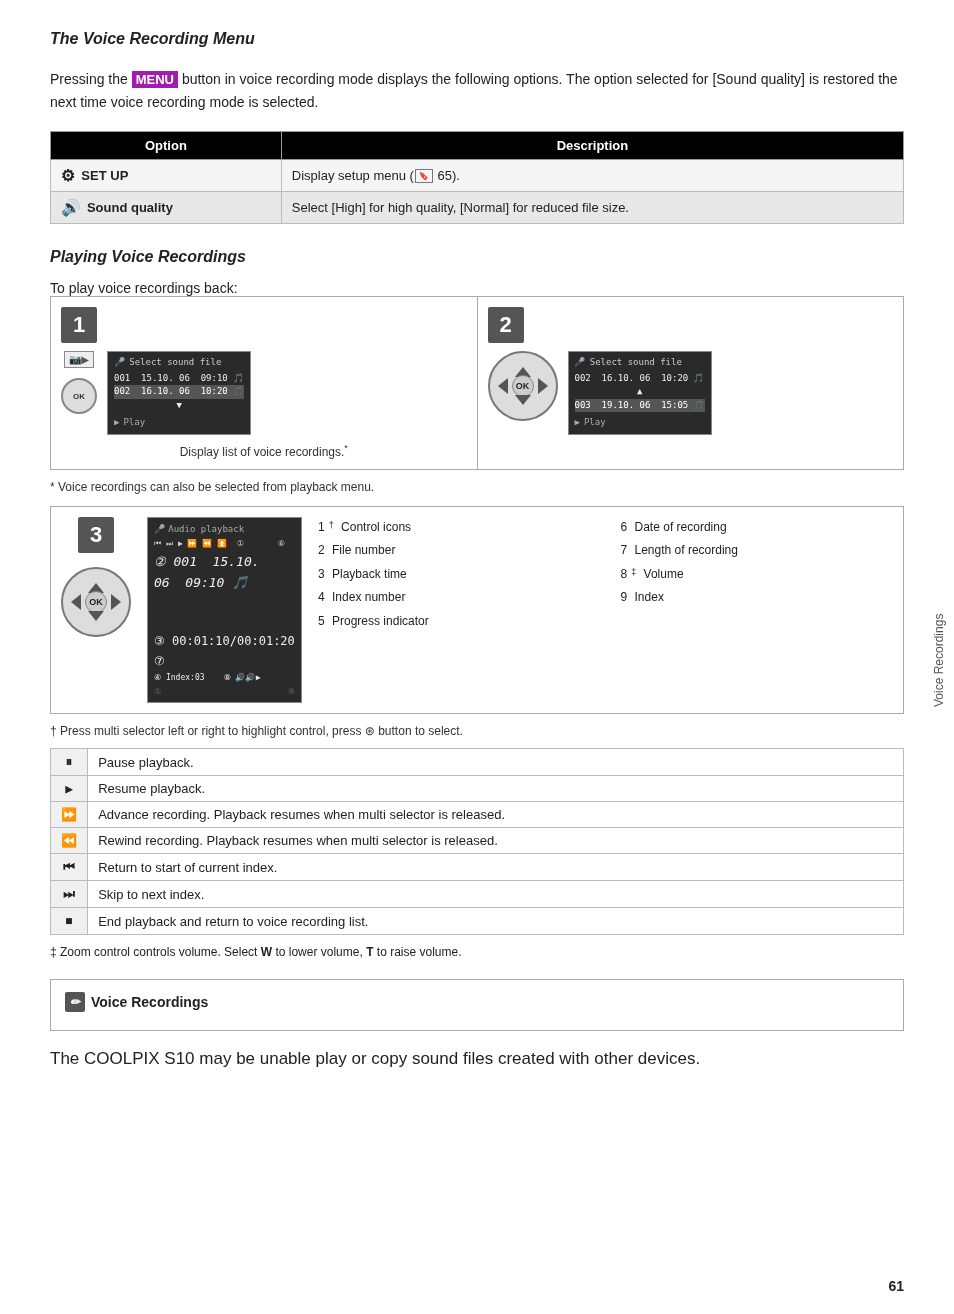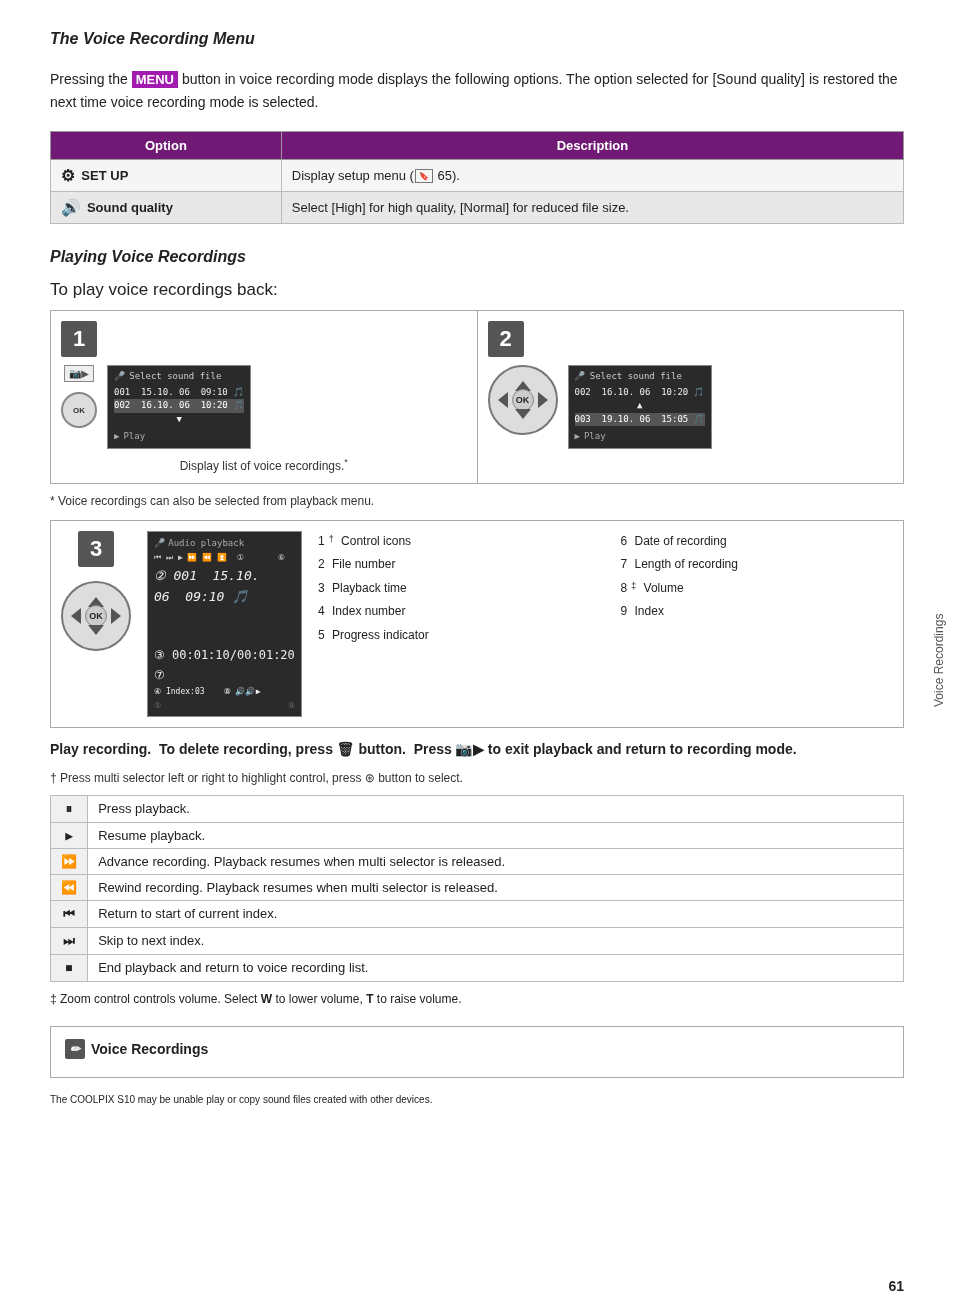--- a/index.html
+++ b/index.html
@@ -28,21 +28,21 @@
     }
 
     
     .options-table {
       width: 100%;
       border-collapse: collapse;
       margin-bottom: 24px;
       border: 1px solid #aaa;
     }
     .options-table th {
-      background: #701a75;
+      background: #000000;
       color: #fff;
       padding: 6px 12px;
       text-align: center;
       font-size: 13px;
       border: 1px solid #999;
     }
     .options-table td {
       padding: 6px 10px;
       border: 1px solid #bbb;
       font-size: 13px;
@@ -57,21 +57,21 @@
       display: flex;
       align-items: center;
       gap: 6px;
     }
     .option-icon {
       font-size: 16px;
     }
 
     
     .playing-section { margin-bottom: 14px; }
-    .playing-subtitle { font-size: 17px; margin-bottom: 10px; }
+    .playing-subtitle { font-size: 14px; margin-bottom: 0; }
 
     
     .steps-row {
       display: flex;
       gap: 0;
       border: 1px solid #aaa;
       margin-bottom: 10px;
     }
     .step-box {
       flex: 1;
@@ -266,21 +266,21 @@
       font-style: italic;
       font-weight: bold;
       border-radius: 2px;
     }
     .note-text {
       font-size: 13px;
       line-height: 1.6;
     }
 
     .final-text {
-      font-size: 10px;
+      font-size: 17px;
       line-height: 1.6;
       margin-bottom: 10px;
     }
 
     
     .page-number {
       position: absolute;
       bottom: 20px;
       right: 50px;
       font-size: 14px;
@@ -567,31 +567,28 @@
         <span class="item-num">9</span>
         <span>&nbsp;Index</span>
       </div>
       <div class="numbered-item">
         <span class="item-num">5</span>
         <span>&nbsp;Progress indicator</span>
       </div>
     </div>
   </div>
 
-  <div class="play-desc">
-    Play recording. &nbsp;To delete recording, press 🗑 button. &nbsp;Press 📷▶ to exit playback and return to recording mode.
-  </div>
 
   <div class="footnote-dagger">† Press multi selector left or right to highlight control, press ⊛ button to select.</div>
 
   <table class="control-table">
     <tbody>
       <tr>
         <td class="control-icon-cell">⏸</td>
-        <td>Press playback.</td>
+        <td>Pause playback.</td>
       </tr>
       <tr>
         <td class="control-icon-cell">▶</td>
         <td>Resume playback.</td>
       </tr>
       <tr>
         <td class="control-icon-cell">⏩</td>
         <td>Advance recording.  Playback resumes when multi selector is released.</td>
       </tr>
       <tr>

